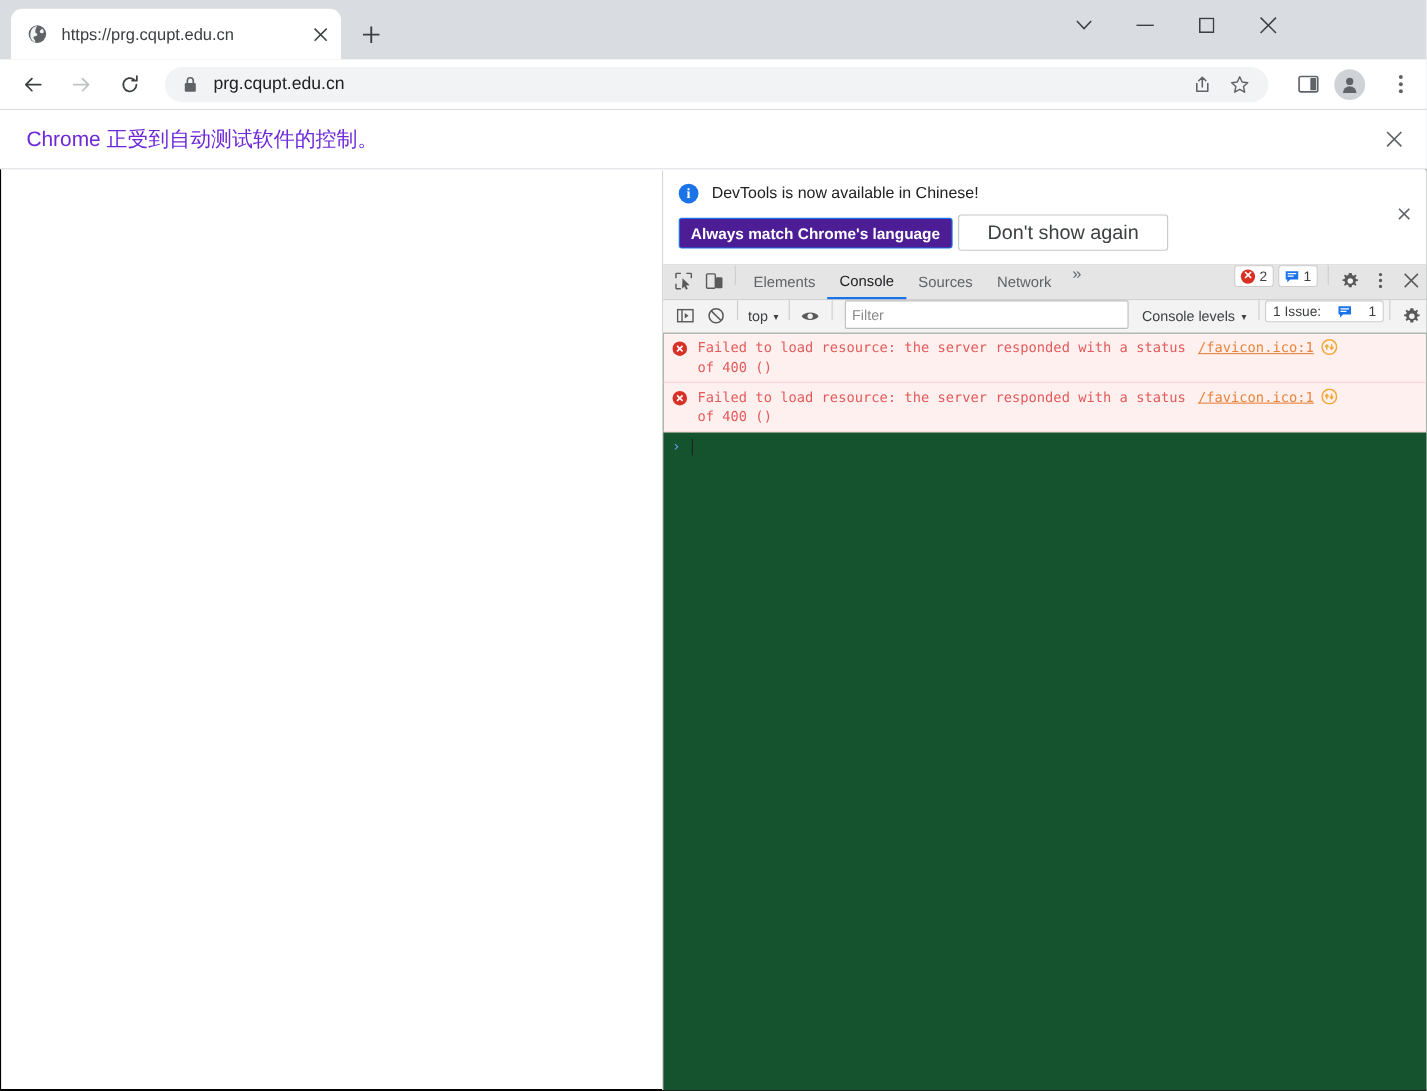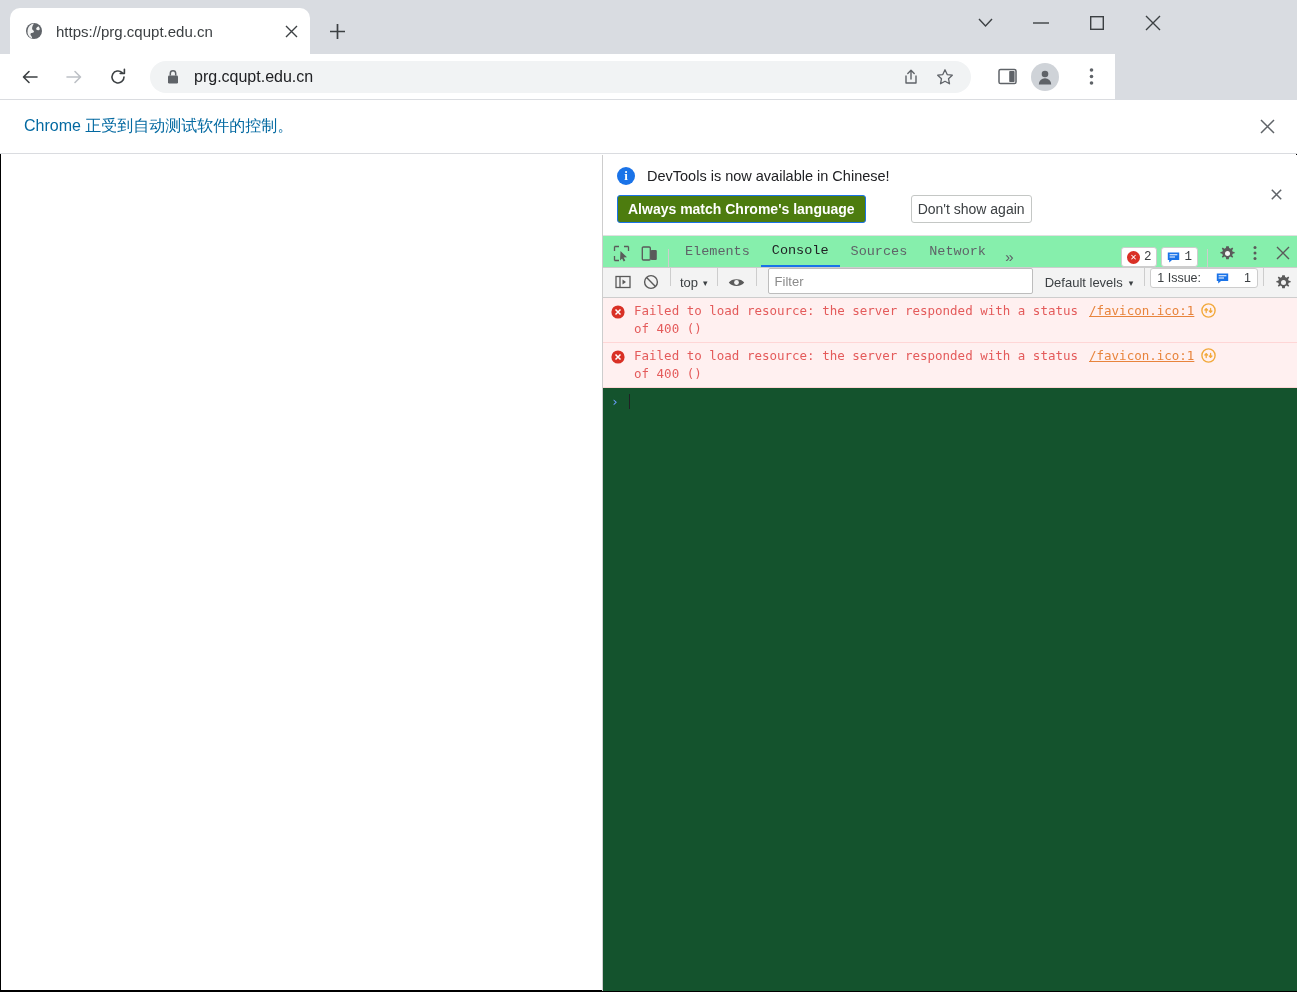--- a/index.html
+++ b/index.html
@@ -60,21 +60,21 @@
   }
   .wc {
     width: 56px; height: 46px;
     display: flex; align-items: center; justify-content: center;
     color: #3c4043;
   }
 
   
   .toolbar {
     position: absolute; left: 0; top: 54px;
-    width: 1115px; height: 46px;
+    width: 1297px; height: 46px;
     background: #ffffff;
     display: flex; align-items: center;
     border-bottom: 1px solid #dadce0;
   }
   .tb-btn {
     width: 36px; height: 36px;
     margin-left: 8px;
     display: flex; align-items: center; justify-content: center;
     border-radius: 50%;
     color: #5f6368;
@@ -118,22 +118,22 @@
   
   .infobar {
     position: absolute; left: 0; top: 100px;
     width: 1297px; height: 54px;
     background: #ffffff;
     border-bottom: 1px solid #dadce0;
     display: flex; align-items: center;
   }
   .infobar-text {
     margin-left: 24px;
-    font-size: 16px;
-    color: #0369a1;
+    font-size: 19px;
+    color: #6d28d9;
     flex: 1 1 auto;
   }
   .infobar-close {
     width: 40px; height: 40px; margin-right: 10px;
     display:flex; align-items:center; justify-content:center;
     color: #5f6368;
   }
 
   
   .viewport {
@@ -173,52 +173,50 @@
     font-family: "Liberation Serif", serif;
     flex: 0 0 18px;
   }
   .notif-text {
     margin-left: 12px;
     font-size: 14.5px;
     color: #202124;
   }
   .notif-row2 { display: flex; align-items: center; margin-top: 10px; }
   .btn-primary {
-    background: #4d7c0f; color: #ffffff;
+    background: #4c1d95; color: #ffffff;
     font-size: 14px; font-weight: bold;
     border: 1px solid #1a73e8;
     border-radius: 3px;
     padding: 5px 10px;
     margin-right: 5px;
     white-space: nowrap;
   }
   .btn-secondary {
     background: #ffffff; color: #3c4043;
-    font-size: 14px;
+    font-size: 18px;
     border: 1px solid #c4c7c5;
     border-radius: 3px;
-    padding: 5px 6px;
+    padding: 5px 26px;
     white-space: nowrap;
-    margin-left: 40px;
   }
   .notif-close {
     position: absolute; right: 12px; top: 30px;
     width: 18px; height: 18px;
     color: #5f6368; font-size: 15px;
     display: flex; align-items: center; justify-content: center;
   }
 
   
   .dt-tabbar {
-    display: flex; align-items: flex-end;
+    display: flex; align-items: flex-start;
     height: 32px;
-    background: #86efac;
+    background: #e5e5e5;
     border-bottom: 1px solid #cdcdcd;
     padding-left: 4px;
-    font-family: Liberation Mono, monospace;
   }
   .dt-icon-btn {
     width: 28px; height: 28px;
     display: flex; align-items: center; justify-content: center;
     color: #5a5a5a;
   }
   .dt-sep {
     width: 1px; height: 18px; background: #cdcdcd; margin: 0 5px;
   }
   .dt-tab {
@@ -557,21 +555,21 @@
         <svg width="17" height="17" viewBox="0 0 17 17">
           <path d="M0.8 8.5 C3.5 4 13.5 4 16.2 8.5 C13.5 13 3.5 13 0.8 8.5 Z" fill="#5a5a5a"></path>
           <circle cx="8.5" cy="8.5" r="2.4" fill="#f3f3f3"></circle>
         </svg>
       </div>
       <div class="dt-sep"></div>
       <div class="filter-input">
         <span class="filter-placeholder">Filter</span>
       </div>
       <div class="levels">
-        <span>Default levels</span>
+        <span>Console levels</span>
         <span class="caret" style="font-size:9px;margin-left:6px;">▾</span>
       </div>
       <div class="dt-sep"></div>
       <div class="issues-pill">
         <span>1 Issue:</span>
         <svg width="13" height="13" viewBox="0 0 13 13" style="margin-left:5px;">
           <path d="M0.8 1.5 H12.2 V9 H5 L2.2 11.6 V9 H0.8 Z" fill="#1a73e8"></path>
           <path d="M2.6 3.7 H10.4 M2.6 6 H8" stroke="#ffffff" stroke-width="1.1"></path>
         </svg>
         <span class="num">1</span>

